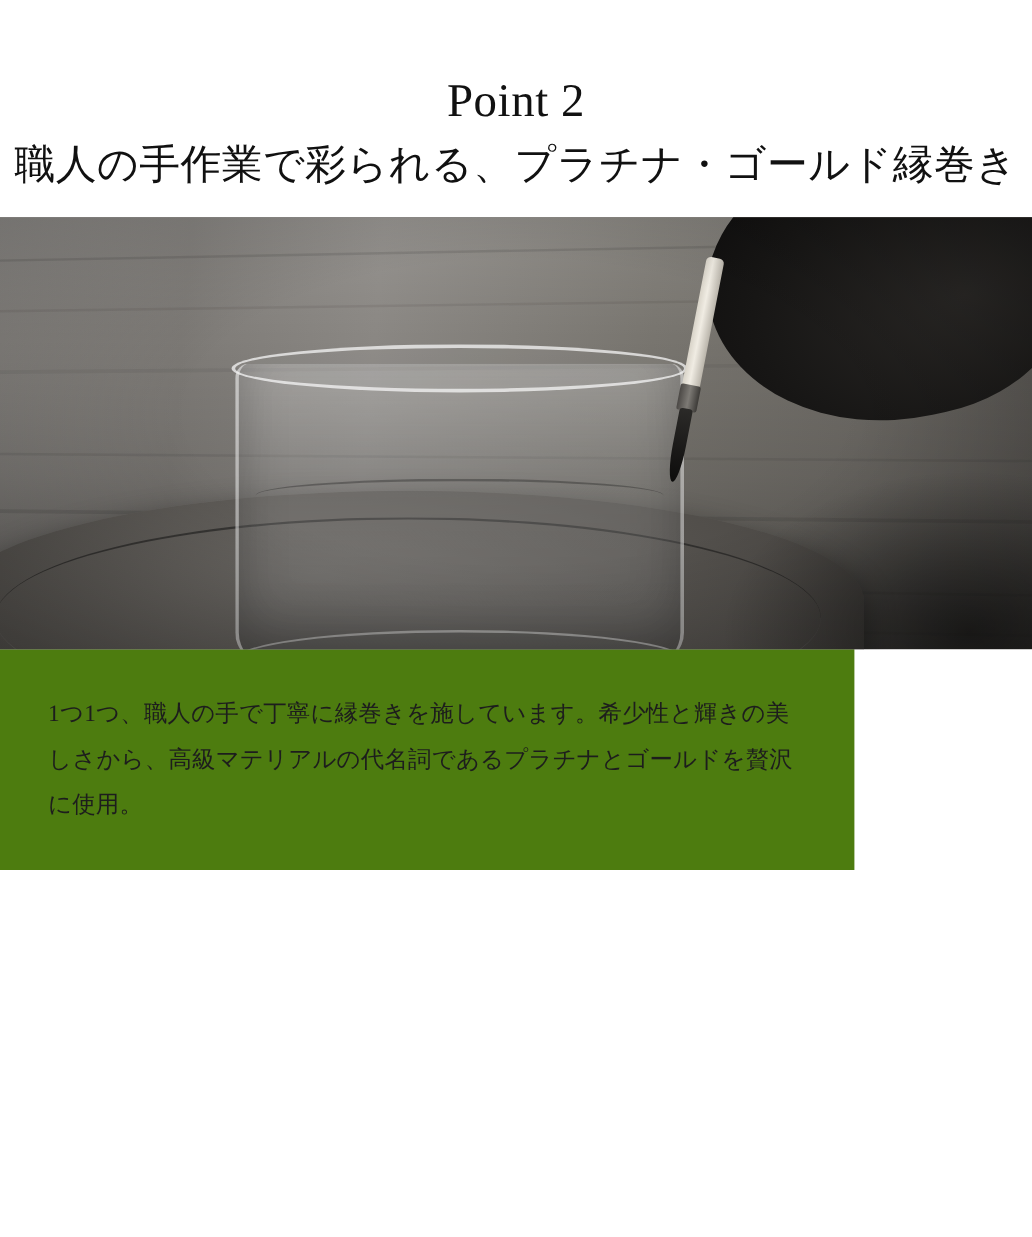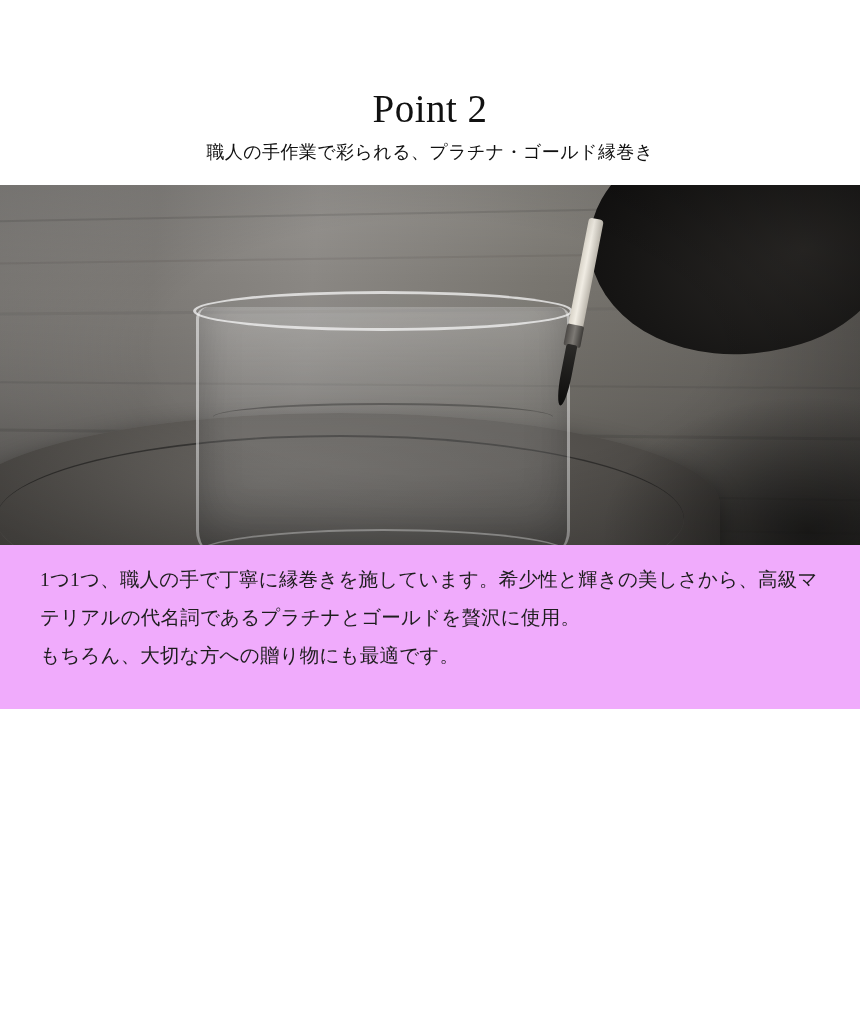--- a/index.html
+++ b/index.html
@@ -18,35 +18,35 @@
   .page {
     width: 860px;
     height: 1031px;
     position: relative;
     background: #ffffff;
     box-sizing: border-box;
   }
 
   
   .heading-block {
-    padding-top: 88px;
+    padding-top: 64px;
     text-align: center;
   }
   .point-title {
     font-family: "Liberation Serif", serif;
     font-size: 39px;
     font-weight: 400;
     letter-spacing: 0.5px;
     line-height: 1.1;
     margin: 0 0 10px 0;
     color: #111111;
   }
   .point-subtitle {
     font-family: "Liberation Serif", serif;
-    font-size: 18px;
+    font-size: 34px;
     font-weight: 400;
     line-height: 1.25;
     margin: 0;
     color: #111111;
     letter-spacing: 0.4px;
   }
 
   
   .photo {
     position: relative;
@@ -204,24 +204,24 @@
   }
   .vignette {
     position: absolute;
     inset: 0;
     background: radial-gradient(ellipse at 50% 45%, rgba(0,0,0,0) 45%, rgba(0,0,0,0.28) 100%);
     pointer-events: none;
   }
 
   
   .description {
-    background: #f0abfc;
-    padding: 16px 40px 34px 40px;
+    background: #4d7c0f;
+    padding: 36px 40px 34px 40px;
     box-sizing: border-box;
-    width: 860px;
+    width: 712px;
   }
   .description p {
     margin: 0;
     font-family: "Liberation Serif", serif;
     font-size: 19.5px;
     line-height: 1.95;
     letter-spacing: 0.2px;
     color: #1d1d1d;
     text-align: left;
   }
@@ -268,17 +268,16 @@
       <div class="brush-ferrule"></div>
       <div class="brush-tip"></div>
     </div>
 
     <div class="shadow-br"></div>
     <div class="vignette"></div>
   </div>
 
   <div class="description">
     <p>1つ1つ、職人の手で丁寧に縁巻きを施しています。希少性と輝きの美しさから、高級マテリアルの代名詞であるプラチナとゴールドを贅沢に使用。</p>
-    <p>もちろん、大切な方への贈り物にも最適です。</p>
   </div>
 
   <div class="spacer-bottom"></div>
 </div>
 
 </body></html>

